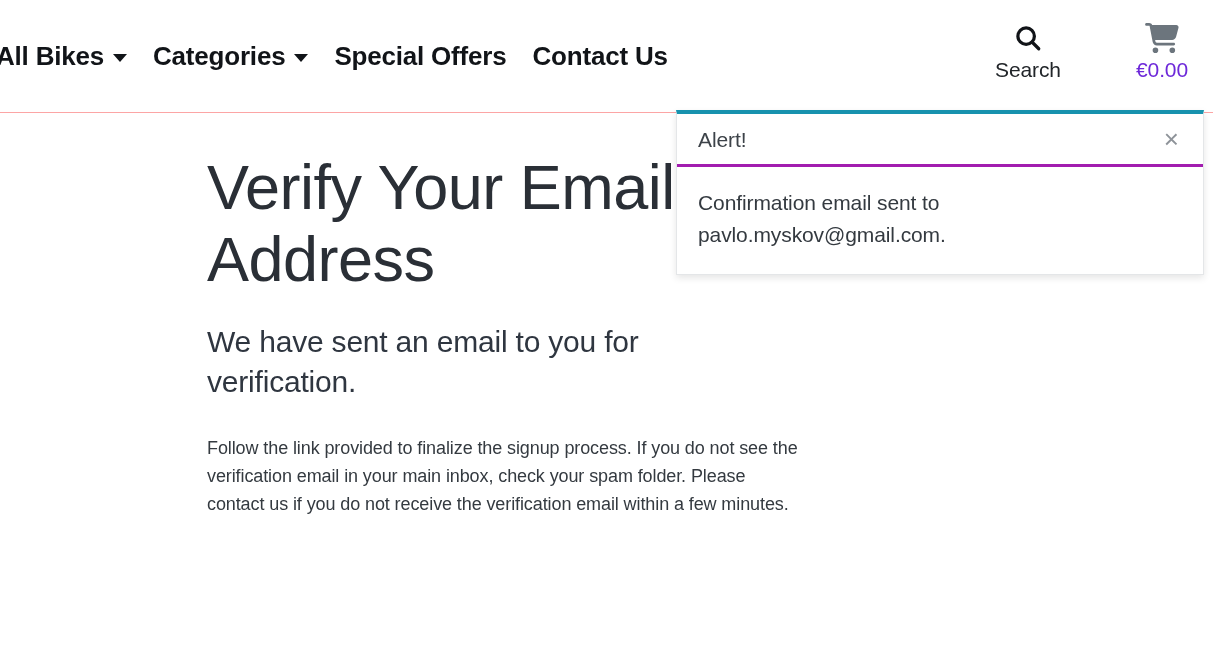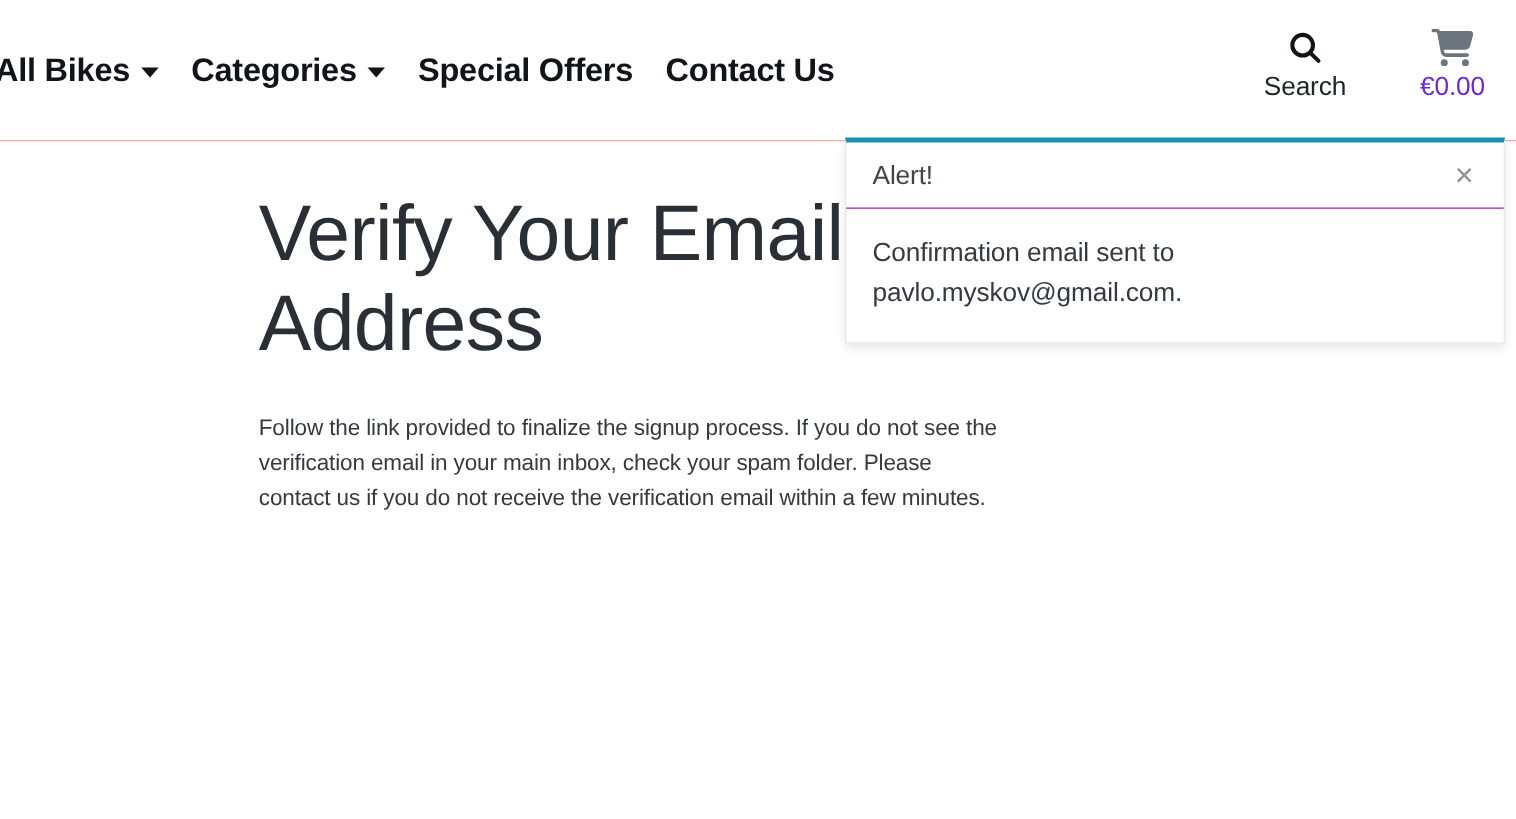--- a/index.html
+++ b/index.html
@@ -63,21 +63,21 @@
   }
 
   
   .nav-utils {
     position: absolute;
     right: 8px;
     top: 0;
     height: 113px;
     display: flex;
     align-items: center;
-    gap: 32px;
+    gap: 48px;
     padding-bottom: 10px;
   }
 
   .util {
     display: flex;
     flex-direction: column;
     align-items: center;
     justify-content: center;
     cursor: pointer;
     gap: 6px;
@@ -142,21 +142,21 @@
     border-top: 4px solid #1792ae;
     box-shadow: 0 3px 7px rgba(0, 0, 0, 0.10);
     z-index: 50;
   }
 
   .alert-header {
     display: flex;
     align-items: center;
     justify-content: space-between;
     padding: 14px 22px 14px 21px;
-    border-bottom: 1px solid #a21caf;
+    border-bottom: 3px solid #a21caf;
     height: 53px;
   }
 
   .alert-title {
     font-size: 21px;
     color: #3d4349;
     line-height: 1;
     letter-spacing: -0.1px;
   }
 
@@ -230,20 +230,21 @@
       <span class="util-label muted">€0.00</span>
     </div>
 
   </div>
 </header>
 
 <main class="content">
 
   <h1 class="page-title">Verify Your Email Address</h1>
 
+  <p class="lead">We have sent an email to you for verification.</p>
 
   <p class="body-copy">Follow the link provided to finalize the signup process. If you do not see the verification email in your main inbox, check your spam folder. Please contact us if you do not receive the verification email within a few minutes.</p>
 
 </main>
 
 <div class="alert-toast">
 
   <div class="alert-header">
     <span class="alert-title">Alert!</span>
     <button class="alert-close">×</button>

